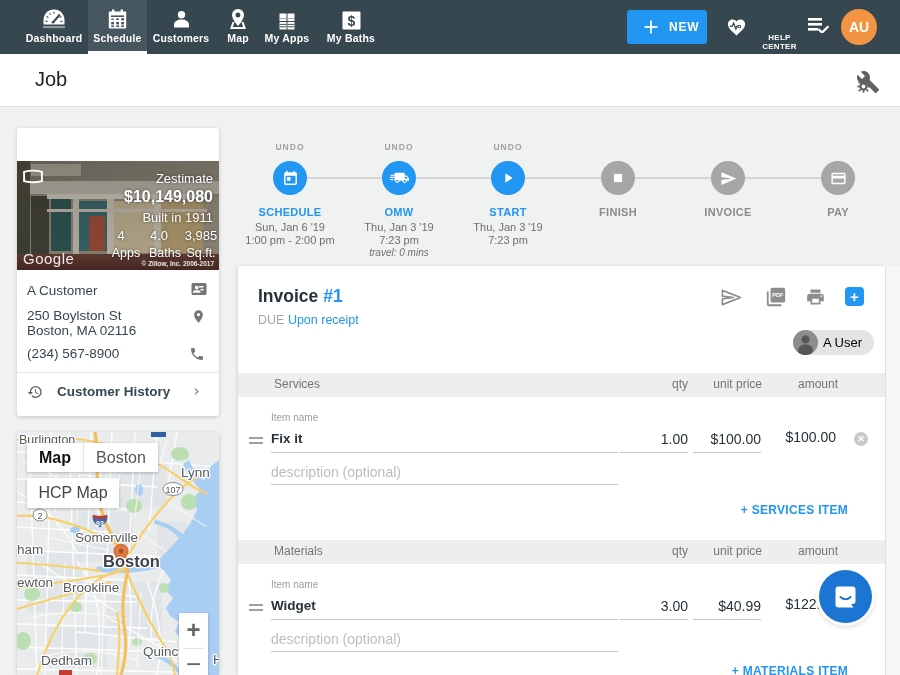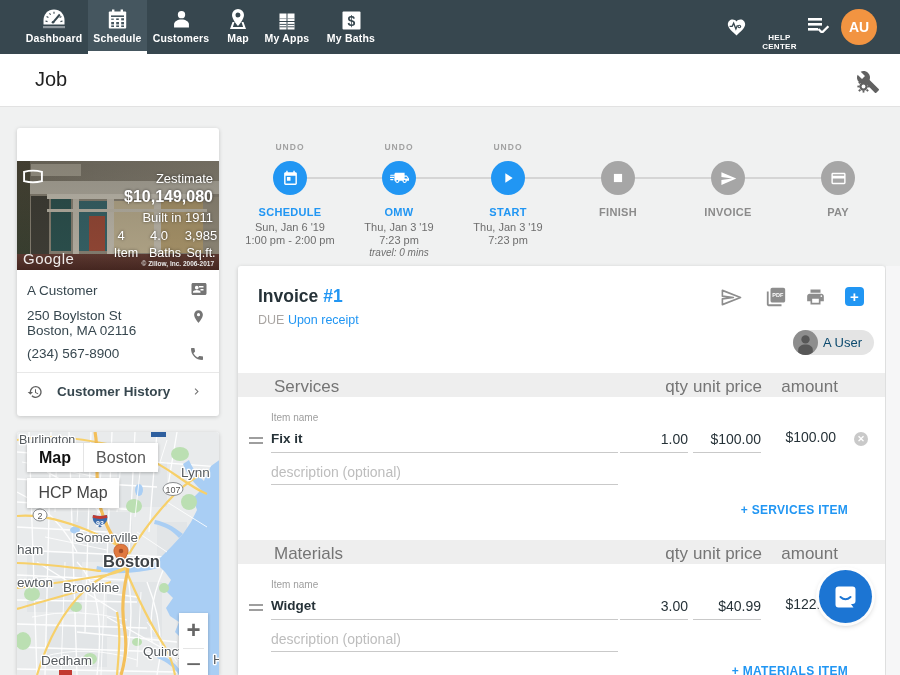--- a/index.html
+++ b/index.html
@@ -46,36 +46,36 @@
   .tl-lab.blue { color:#2196f3; }
   .tl-lab.gray { color:#8b8b8b; }
   .tl-sub { position:absolute; width:110px; text-align:center; font-size:11px; color:#6e6e6e; line-height:12.5px; }
 
   
   #inv { left:238px; top:266px; width:647px; height:409px; border-radius:3px 3px 0 0; }
   #inv h2 { position:absolute; left:20px; top:20px; font-size:17.5px; color:#263238; }
   #inv h2 .num { color:#2196f3; font-weight:bold; }
   #due { position:absolute; left:20px; top:47px; font-size:12.5px; color:#a9a5a2; }
   #due a { color:#2196f3; text-decoration:none; }
-  .sechdr { position:absolute; left:0; width:647px; height:24px; background:#eeeeee; color:#757575; font-size:17px; }
+  .sechdr { position:absolute; left:0; width:647px; height:24px; background:#eeeeee; color:#757575; font-size:12px; }
   .sechdr .n { position:absolute; left:36px; top:4px; }
   .sechdr .c1 { position:absolute; right:197px; top:4px; }
   .sechdr .c2 { position:absolute; right:123px; top:4px; }
   .sechdr .c3 { position:absolute; right:47px; top:4px; }
   .iname { position:absolute; left:33px; font-size:10px; color:#9e9e9e; }
   .ival { position:absolute; font-size:14px; color:#263238; }
   .uline { position:absolute; height:1px; background:#c9c9c9; }
   .desc { position:absolute; left:33px; font-size:14px; color:#bdbdbd; }
   .addlink { position:absolute; font-size:12px; font-weight:bold; color:#2196f3; letter-spacing:0.3px; }
   .drag { position:absolute; left:11px; width:14px; }
   .drag div { height:2px; background:#9e9e9e; margin-bottom:3px; }
   .xdel { position:absolute; width:14px; height:14px; border-radius:50%; background:#c9c9c9; color:#fff; font-size:9px; line-height:14px; text-align:center; font-weight:bold; }
 
   
-  #chip { position:absolute; right:11px; top:64px; height:25px; background:#e4e4e4; border-radius:13px; padding-left:30px; padding-right:12px; font-size:13px; color:#0c4a6e; line-height:25px; }
+  #chip { position:absolute; right:11px; top:64px; height:25px; background:#e4e4e4; border-radius:13px; padding-left:30px; padding-right:12px; font-size:13px; color:#000000; line-height:25px; }
   #chip .av { position:absolute; left:0; top:0; width:25px; height:25px; border-radius:50%; background:#8d8d8d; overflow:hidden; }
 
   
   #fab { position:absolute; left:819px; top:570px; width:53px; height:53px; border-radius:50%; background:#1c75d3; box-shadow:0 0 0 3px rgba(255,255,255,0.9), 0 2px 6px rgba(0,0,0,0.3); display:flex; align-items:center; justify-content:center; }
 </style>
 </head>
 <body>
 
 <div id="nav">
   <div class="tab" id="tab-dash" style="left:13px; width:82px;">
@@ -161,20 +161,27 @@
   <div class="tab" id="tab-money" style="left:322px; width:58px;">
     <div class="ic">
         <svg width="19" height="19" viewBox="0 0 19 19">
           <rect x="0.5" y="0.5" width="18" height="18" rx="1" fill="#fff"></rect>
           <text x="9.5" y="14.5" font-family="Liberation Sans" font-size="14" font-weight="bold" fill="#37474f" text-anchor="middle">$</text>
         </svg>
       </div>
     <div class="lb">My Baths</div>
   </div>
 
+  <div id="newbtn">
+      <svg class="abs" style="left:17px; top:10px;" width="14" height="14" viewBox="0 0 14 14">
+        <line x1="7" y1="0.5" x2="7" y2="13.5" stroke="#fff" stroke-width="1.8"></line>
+        <line x1="0.5" y1="7" x2="13.5" y2="7" stroke="#fff" stroke-width="1.8"></line>
+      </svg>
+      <span class="abs" style="left:42px; top:0; font-size:12px; letter-spacing:0.8px;">NEW</span>
+    </div>
   <svg class="abs" style="left:726px; top:17px;" width="21" height="19" viewBox="0 0 24 22">
       <path fill="#fff" d="M12 21.35l-1.45-1.32C5.4 15.36 2 12.28 2 8.5 2 5.42 4.42 3 7.5 3c1.74 0 3.41.81 4.5 2.09C13.09 3.81 14.76 3 16.5 3 19.58 3 22 5.42 22 8.5c0 3.78-3.4 6.86-8.55 11.54L12 21.35z"></path>
       <path stroke="#37474f" stroke-width="1.5" fill="none" d="M4 10.8 h3 l1.7-3.6 2.6 6.8 1.8-4.4"></path>
       <circle cx="15.3" cy="11" r="2.1" fill="#37474f"></circle>
       <circle cx="15.3" cy="11" r="0.9" fill="#fff"></circle>
     </svg>
   <div id="helpc">HELP<br>CENTER</div>
   <svg class="abs" style="left:808px; top:18px;" width="21" height="15" viewBox="0 0 21 15">
       <g fill="#fff">
         <rect x="0" y="0" width="14" height="2.6"></rect>
@@ -232,21 +239,21 @@
     <div class="ovl"></div>
     <svg class="abs" style="left:5px; top:8px;" width="22" height="15" viewBox="0 0 23 16">
         <path fill="none" stroke="#fff" stroke-width="2" d="M2 3 C8 1.4 15 1.4 21 3 L21 13 C15 14.6 8 14.6 2 13 Z"></path>
       </svg>
     <div class="zt" style="top:10px;">Zestimate</div>
     <div class="zt" style="top:27px; font-size:16px; font-weight:bold;">$10,149,080</div>
     <div class="zt" style="top:49px;">Built in 1911</div>
     <span class="zt" style="top:67px; right:auto; left:104px; transform:translateX(-50%);">4</span>
     <span class="zt" style="top:67px; right:auto; left:142px; transform:translateX(-50%);">4.0</span>
     <span class="zt" style="top:67px; right:auto; left:184px; transform:translateX(-50%);">3,985</span>
-    <span class="zt" style="top:85px; right:auto; left:109px; transform:translateX(-50%); font-size:12.5px;">Item</span>
+    <span class="zt" style="top:85px; right:auto; left:109px; transform:translateX(-50%); font-size:12.5px;">Apps</span>
     <span class="zt" style="top:85px; right:auto; left:148px; transform:translateX(-50%); font-size:12.5px;">Baths</span>
     <span class="zt" style="top:85px; right:auto; left:184px; transform:translateX(-50%); font-size:12.5px;">Sq.ft.</span>
     <div class="abs" style="left:6px; top:89px; color:rgba(255,255,255,0.9); font-size:15px; letter-spacing:0.5px;">Google</div>
     <div class="abs" style="right:5px; top:99px; color:#e8e8e8; font-size:6.5px; font-weight:bold;">© Zillow, Inc. 2006-2017</div>
   </div>
   <div class="crow abs" style="left:10px; top:155px;">A Customer</div>
   <svg class="abs" style="right:11px; top:152px;" width="18" height="18" viewBox="0 0 24 24">
       <path fill="#757575" d="M20 4H4c-1.1 0-2 .9-2 2v12c0 1.1.9 2 2 2h16c1.1 0 2-.9 2-2V6c0-1.1-.9-2-2-2zM9 7.5A2.5 2.5 0 0 1 11.5 10 2.5 2.5 0 0 1 9 12.5 2.5 2.5 0 0 1 6.5 10 2.5 2.5 0 0 1 9 7.5zM14 17H4v-1.2c0-1.7 3.3-2.6 5-2.6s5 .9 5 2.6V17zm4-3h-4v-2h4v2zm0-4h-6V8h6v2z"></path>
     </svg>
   <div class="crow abs" style="left:10px; top:181px; line-height:14.5px;">250 Boylston St<br>Boston, MA 02116</div>

